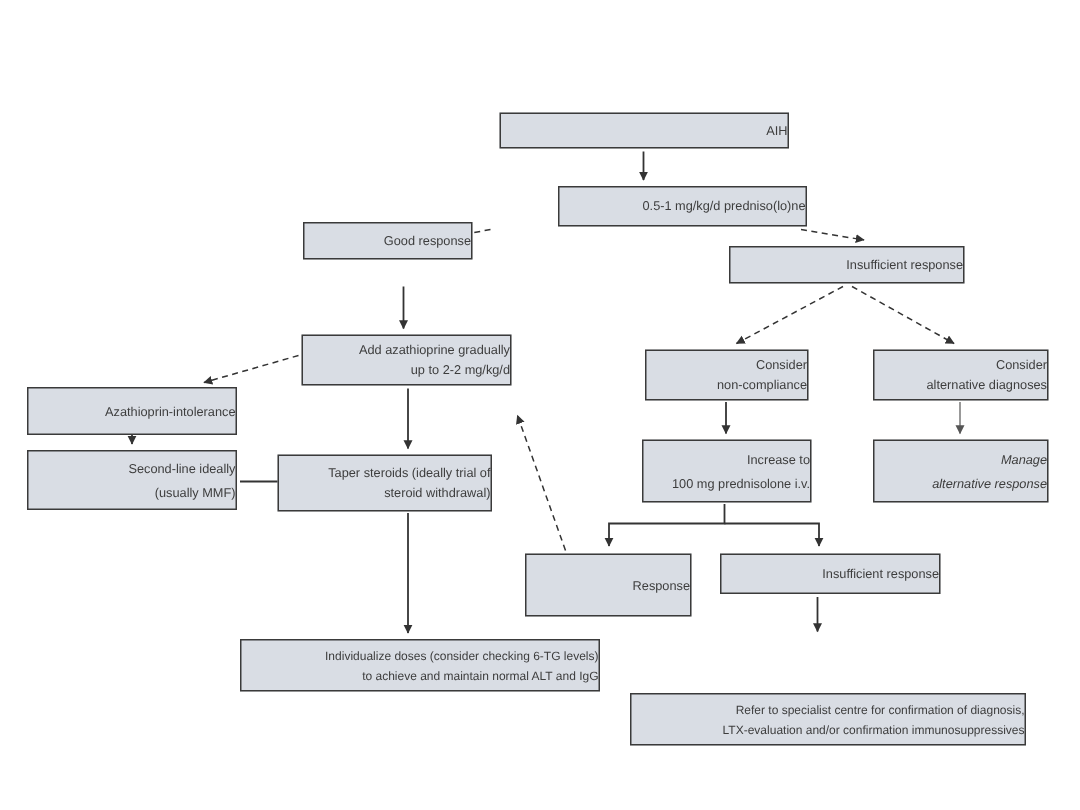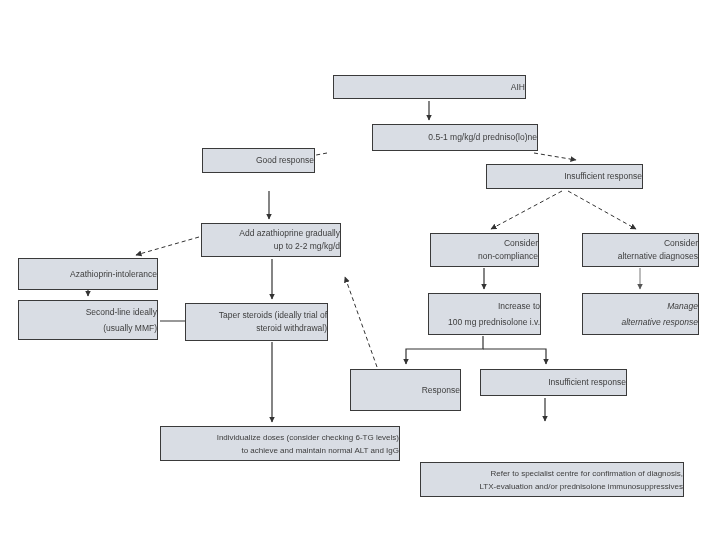--- a/index.html
+++ b/index.html
@@ -156,16 +156,16 @@
     <span class="ln">Insufficient response</span>
   </div>
 
   <div class="node n-individualize small-text">
     <span class="ln">Individualize doses (consider checking 6-TG levels)</span>
     <span class="ln">to achieve and maintain normal ALT and IgG</span>
   </div>
 
   <div class="node n-refer small-text">
     <span class="ln">Refer to specialist centre for confirmation of diagnosis,</span>
-    <span class="ln">LTX-evaluation and/or prednisolone immunosuppressives</span>
+    <span class="ln">LTX-evaluation and/or confirmation immunosuppressives</span>
   </div>
 
 </div>
 
 </body></html>

